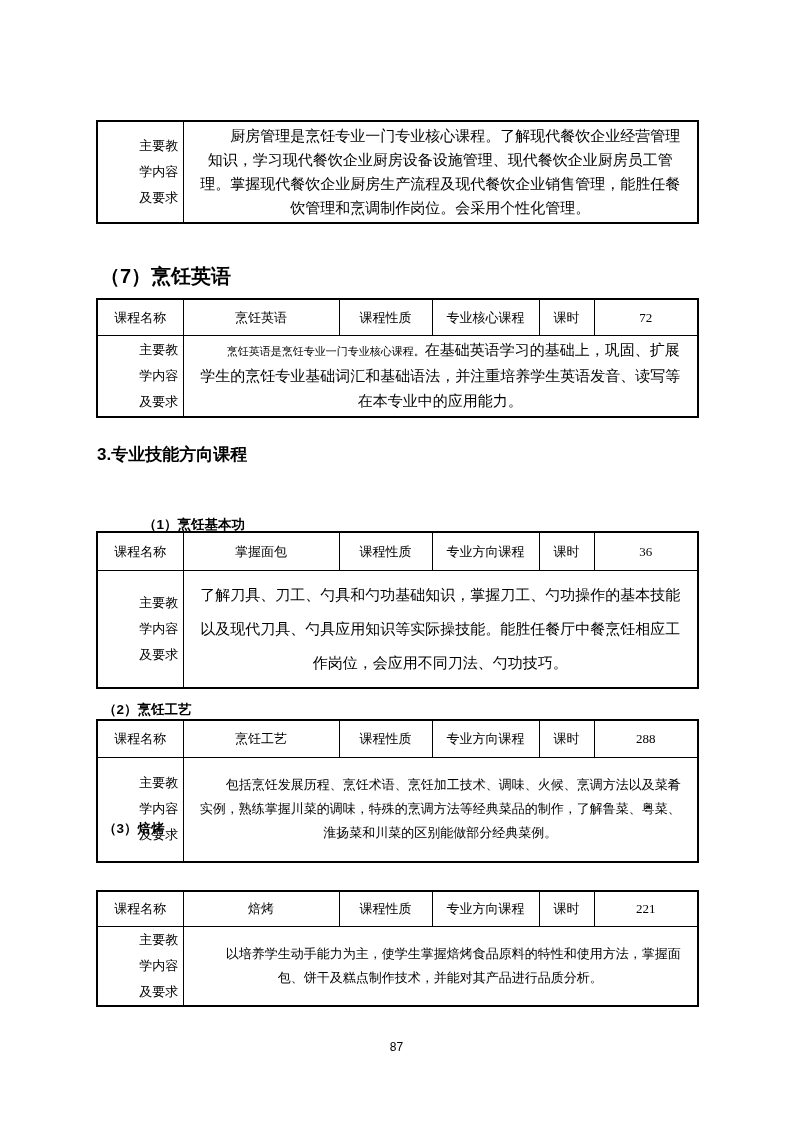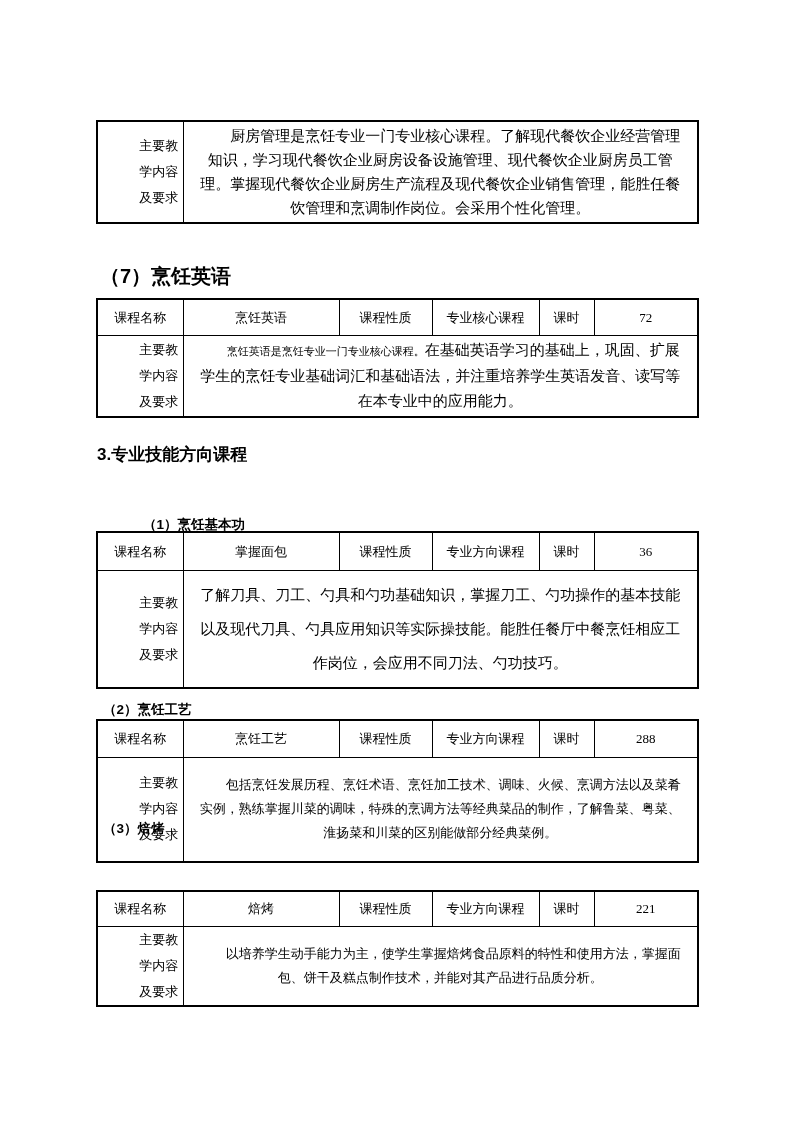--- a/index.html
+++ b/index.html
@@ -206,14 +206,15 @@
         <div>学内容</div>
         <div>及要求</div>
       </td>
       <td class="content-cell" colspan="5">
         <p class="indent t13 lh24">以培养学生动手能力为主，使学生掌握焙烤食品原料的特性和使用方法，掌握面包、饼干及糕点制作技术，并能对其产品进行品质分析。</p>
       </td>
     </tr>
   </tbody>
     </table>
 
+  <div class="page-number abs" style="left:0;top:1040px;">87</div>
 
 </div>
 
 </body></html>

